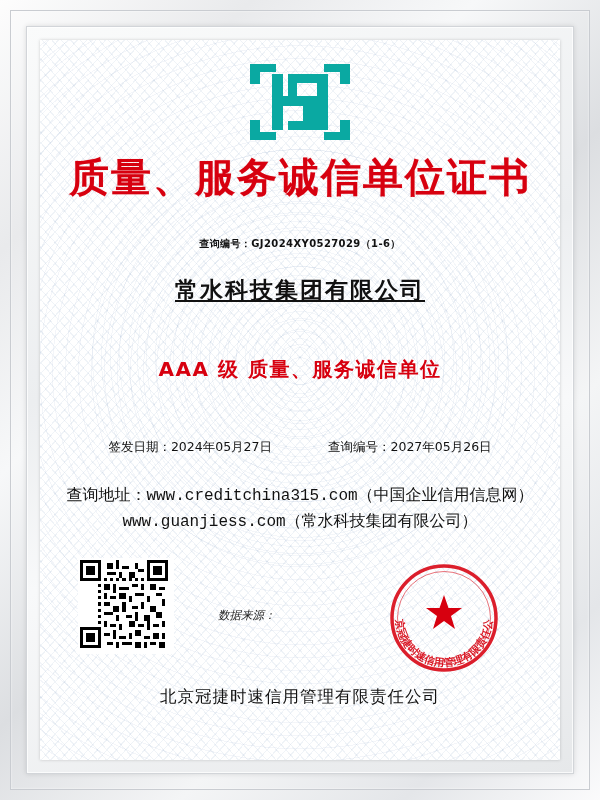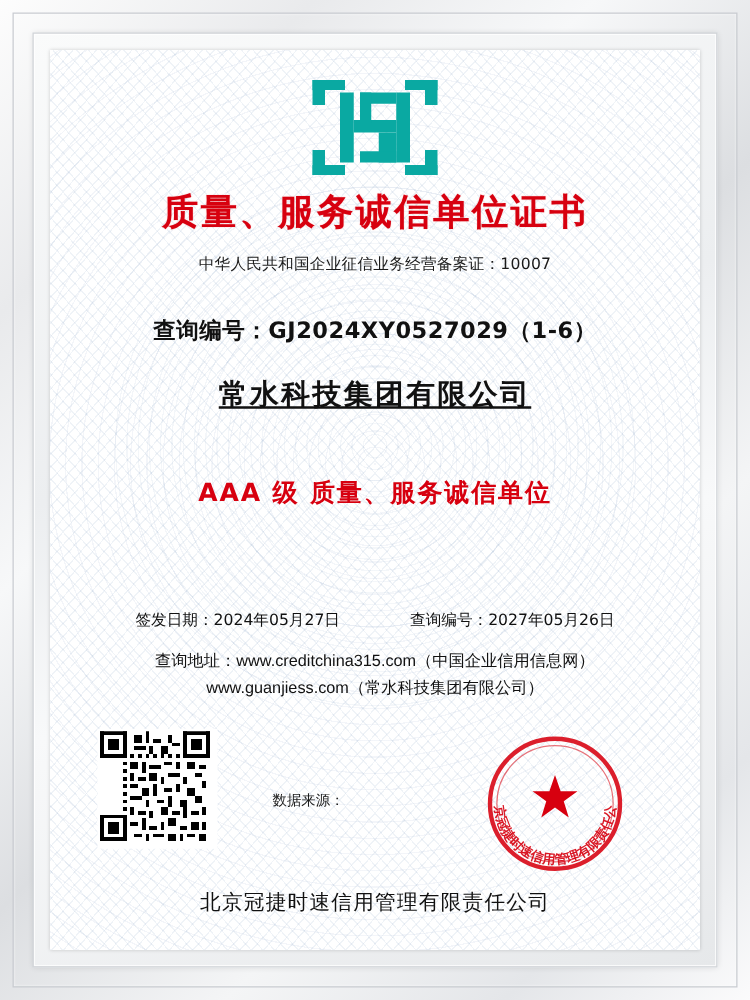--- a/index.html
+++ b/index.html
@@ -94,37 +94,37 @@
     height: 84px;
     display: flex;
     align-items: center;
     justify-content: center;
   }
 
   
   .main-title {
     margin-top: 6px;
     font-family: "DejaVu Sans", "Liberation Sans", sans-serif;
-    font-size: 29px;
+    font-size: 40px;
     font-weight: bold;
     color: #d7000f;
     letter-spacing: 2px;
     text-shadow: 0 0 1px rgba(215,0,15,0.35);
   }
   .sub-title {
     margin-top: 13px;
     font-family: "DejaVu Sans", "Liberation Sans", sans-serif;
     font-size: 12.5px;
     color: #1a1a1a;
     letter-spacing: 0.2px;
   }
   .query-no {
     margin-top: 32px;
     font-family: "DejaVu Sans", "Liberation Sans", sans-serif;
-    font-size: 18px;
+    font-size: 10px;
     font-weight: bold;
     color: #111111;
     letter-spacing: 0.4px;
   }
   .awarded-label {
     margin-top: 25px;
     font-family: "DejaVu Sans", "Liberation Sans", sans-serif;
     font-size: 13px;
     color: #1a1a1a;
   }
@@ -141,36 +141,36 @@
     margin-top: 50px;
     font-family: "DejaVu Sans", "Liberation Sans", sans-serif;
     font-size: 20px;
     font-weight: bold;
     color: #d7000f;
     letter-spacing: 1.5px;
   }
 
   
   .dates {
-    margin-top: 80px;
+    margin-top: 56px;
     display: flex;
     justify-content: center;
     gap: 56px;
     font-family: "DejaVu Sans", "Liberation Sans", sans-serif;
     font-size: 12.5px;
     color: #111111;
     align-items: flex-end;
   }
   .dates .d-item { white-space: nowrap; }
 
   
   .urls {
-    margin-top: 13px;
-    font-family: Liberation Sans, sans-serif;
-    font-size: 13px;
+    margin-top: 27px;
+    font-family: Liberation Mono, monospace;
+    font-size: 16px;
     color: #111111;
     line-height: 1.65;
   }
 
   
   .bottom-row {
     margin-top: 22px;
     position: relative;
     height: 126px;
   }
@@ -184,20 +184,21 @@
     padding: 2px;
   }
   .qr svg { display: block; }
   .source-label {
     position: absolute;
     left: 178px;
     top: 50px;
     font-family: "DejaVu Sans", "Liberation Sans", sans-serif;
     font-size: 11.5px;
     color: #1a1a1a;
+    font-style: italic;
   }
   .seal {
     position: absolute;
     right: 52px;
     top: -4px;
     width: 128px;
     height: 128px;
   }
 
   .issuer {
@@ -238,21 +239,20 @@
 
             <rect x="40" y="12" width="29" height="9"></rect>
             <rect x="40" y="12" width="9" height="24"></rect>
             <rect x="55" y="44" width="14" height="24"></rect>
             <rect x="40" y="59" width="29" height="9"></rect>
           </g>
         </svg>
       </div>
 
       <div class="main-title">质量、服务诚信单位证书</div>
-      <div class="sub-title">中华人民共和国企业征信业务经营备案证：10007</div>
 
       <div class="query-no">查询编号：GJ2024XY0527029（1-6）</div>
       <div class="company">常水科技集团有限公司</div>
       <div class="grade">AAA 级  质量、服务诚信单位</div>
 
       <div class="dates">
         <div class="d-item">签发日期：2024年05月27日</div>
         <div class="d-item">查询编号：2027年05月26日</div>
       </div>
 

